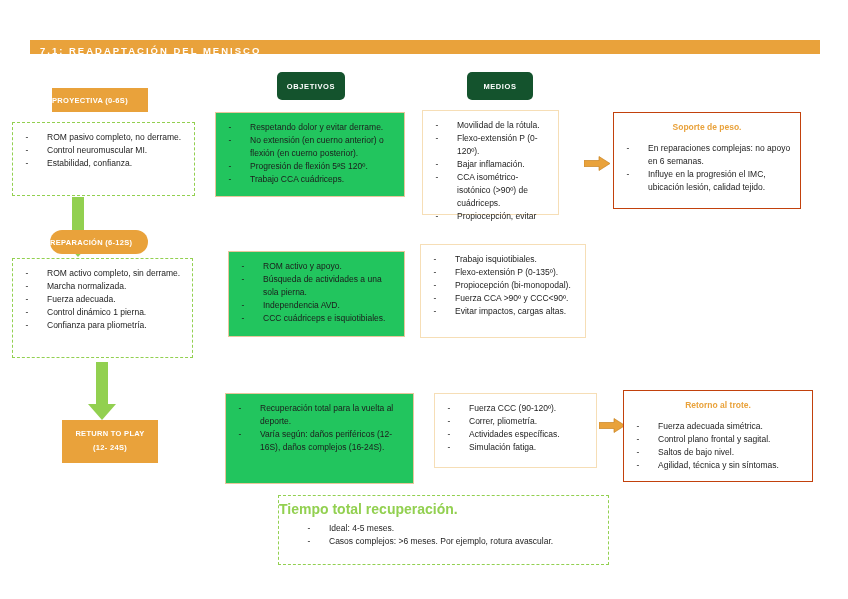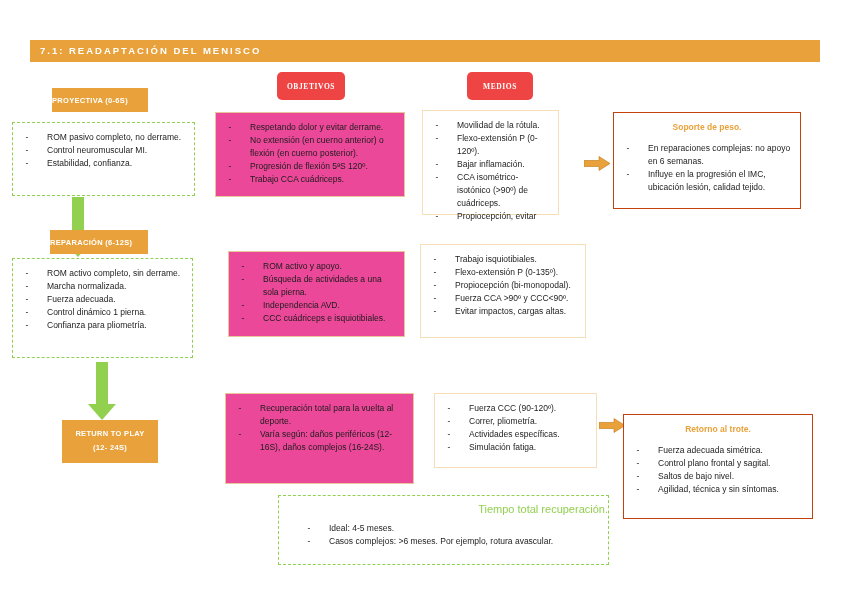--- a/index.html
+++ b/index.html
@@ -3,52 +3,52 @@
 <meta charset="utf-8">
 <style>
   html,body{margin:0;padding:0;background:#fff;}
   #page{position:relative;width:848px;height:599px;background:#fff;overflow:hidden;
         font-family:"Liberation Sans",sans-serif;color:#1c1c1c;}
   .abs{position:absolute;box-sizing:border-box;}
 
   
   .banner{background:#E9A23B;color:#fff;font-weight:bold;font-size:9.5px;
           letter-spacing:2px;line-height:22px;padding-left:10px;}
-  .col-header{background:#ef4444;color:#fff;font-weight:bold;font-size:7.5px;
+  .col-header{background:#14532d;color:#fff;font-weight:bold;font-size:7.5px;
           letter-spacing:.6px;border-radius:5px;display:flex;align-items:center;
-          justify-content:center;font-family:Liberation Serif, serif;}
+          justify-content:center;}
   .phase-label{background:#E9A23B;color:#fff;font-weight:bold;font-size:7.5px;
           letter-spacing:.3px;display:flex;align-items:center;padding:0 0;}
   .rtp{background:#E9A23B;color:#fff;font-weight:bold;font-size:7.5px;
           letter-spacing:.3px;padding:7px 8px;line-height:14px;text-align:center;}
 
   
   .box{font-size:8.5px;line-height:13px;}
   .dashed-green{border:1.5px dashed #92D050;background:#fff;}
-  .tan{background:#ec4899;border:1px solid #E8C69C;}
+  .tan{background:#22c55e;border:1px solid #E8C69C;}
   .peach{background:#fff;border:1px solid #F6DEB6;}
   .callout{background:#fff;border:1px solid #c2410c;}
 
   .bullets{padding:8px 8px 4px 10px;}
   .li{display:flex;margin-bottom:0;}
   .li::before{content:"-";flex:none;width:8px;margin-right:16px;text-align:center;}
   .callout .bullets{padding:2px 8px 4px 10px;}
   .c-title{text-align:center;font-weight:bold;font-size:8.5px;color:#E9A23B;
            padding-top:8px;}
-  .g-title{text-align:right;font-weight:normal;font-size:11px;color:#92D050;
+  .g-title{text-align:left;font-weight:bold;font-size:14px;color:#92D050;
            padding-top:7px;}
   .footer-box .bullets{padding:6px 8px 4px 26px;}
   svg{display:block;}
 </style>
 </head>
 <body>
 
 <div id="page">
 
-  <div class="abs banner" style="left:30px;top:40px;width:790px;height:22px;">7.1: READAPTACIÓN DEL MENISCO</div>
+  <div class="abs banner" style="left:30px;top:40px;width:790px;height:14px;">7.1: READAPTACIÓN DEL MENISCO</div>
 
   <div class="abs col-header" style="left:277px;top:72px;width:68px;height:28px;">OBJETIVOS</div>
   <div class="abs col-header" style="left:467px;top:72px;width:66px;height:28px;">MEDIOS</div>
 
   <div class="abs phase-label" style="left:52px;top:88px;width:96px;height:24px;">PROYECTIVA (0-6S)</div>
 
   <div class="abs box dashed-green" style="left:12px;top:122px;width:183px;height:74px;">
     <div class="bullets">
       <div class="li">ROM pasivo completo, no derrame.</div>
       <div class="li">Control neuromuscular MI.</div>
@@ -88,21 +88,21 @@
       <div class="li">Influye en la progresión el IMC, ubicación lesión, calidad tejido.</div>
     </div>
   </div>
 
   <div class="abs" style="left:64px;top:197px;">
     <svg width="28" height="60" viewBox="0 0 28 60">
       <polygon points="8,0 20,0 20,44 28,44 14,60 0,44 8,44" fill="#92D050"></polygon>
     </svg>
   </div>
 
-  <div class="abs phase-label" style="left:50px;top:230px;width:98px;height:24px;">REPARACIÓN (6-12S)</div>
+  <div class="abs phase-label" style="left:50px;top:230px;width:98px;height:24px;border-radius:12px;">REPARACIÓN (6-12S)</div>
 
   <div class="abs box dashed-green" style="left:12px;top:258px;width:181px;height:100px;">
     <div class="bullets">
       <div class="li">ROM activo completo, sin derrame.</div>
       <div class="li">Marcha normalizada.</div>
       <div class="li">Fuerza adecuada.</div>
       <div class="li">Control dinámico 1 pierna.</div>
       <div class="li">Confianza para pliometría.</div>
     </div>
   </div>
@@ -152,21 +152,21 @@
       <div class="li">Simulación fatiga.</div>
     </div>
   </div>
 
   <div class="abs" style="left:599px;top:418px;">
     <svg width="27" height="15" viewBox="0 0 27 15">
       <polygon points="0,4.5 15,4.5 15,0.5 26,7.5 15,14.5 15,10.5 0,10.5" fill="#E9A23B" stroke="#C8821F" stroke-width="0.7"></polygon>
     </svg>
   </div>
 
-  <div class="abs box callout" style="left:623px;top:390px;width:190px;height:105px;margin-top:24px;">
+  <div class="abs box callout" style="left:623px;top:390px;width:190px;height:92px;">
     <div class="c-title">Retorno al trote.</div>
     <div class="bullets" style="padding-top:8px;">
       <div class="li">Fuerza adecuada simétrica.</div>
       <div class="li">Control plano frontal y sagital.</div>
       <div class="li">Saltos de bajo nivel.</div>
       <div class="li">Agilidad, técnica y sin síntomas.</div>
     </div>
   </div>
 
   <div class="abs box dashed-green footer-box" style="left:278px;top:495px;width:331px;height:70px;">

